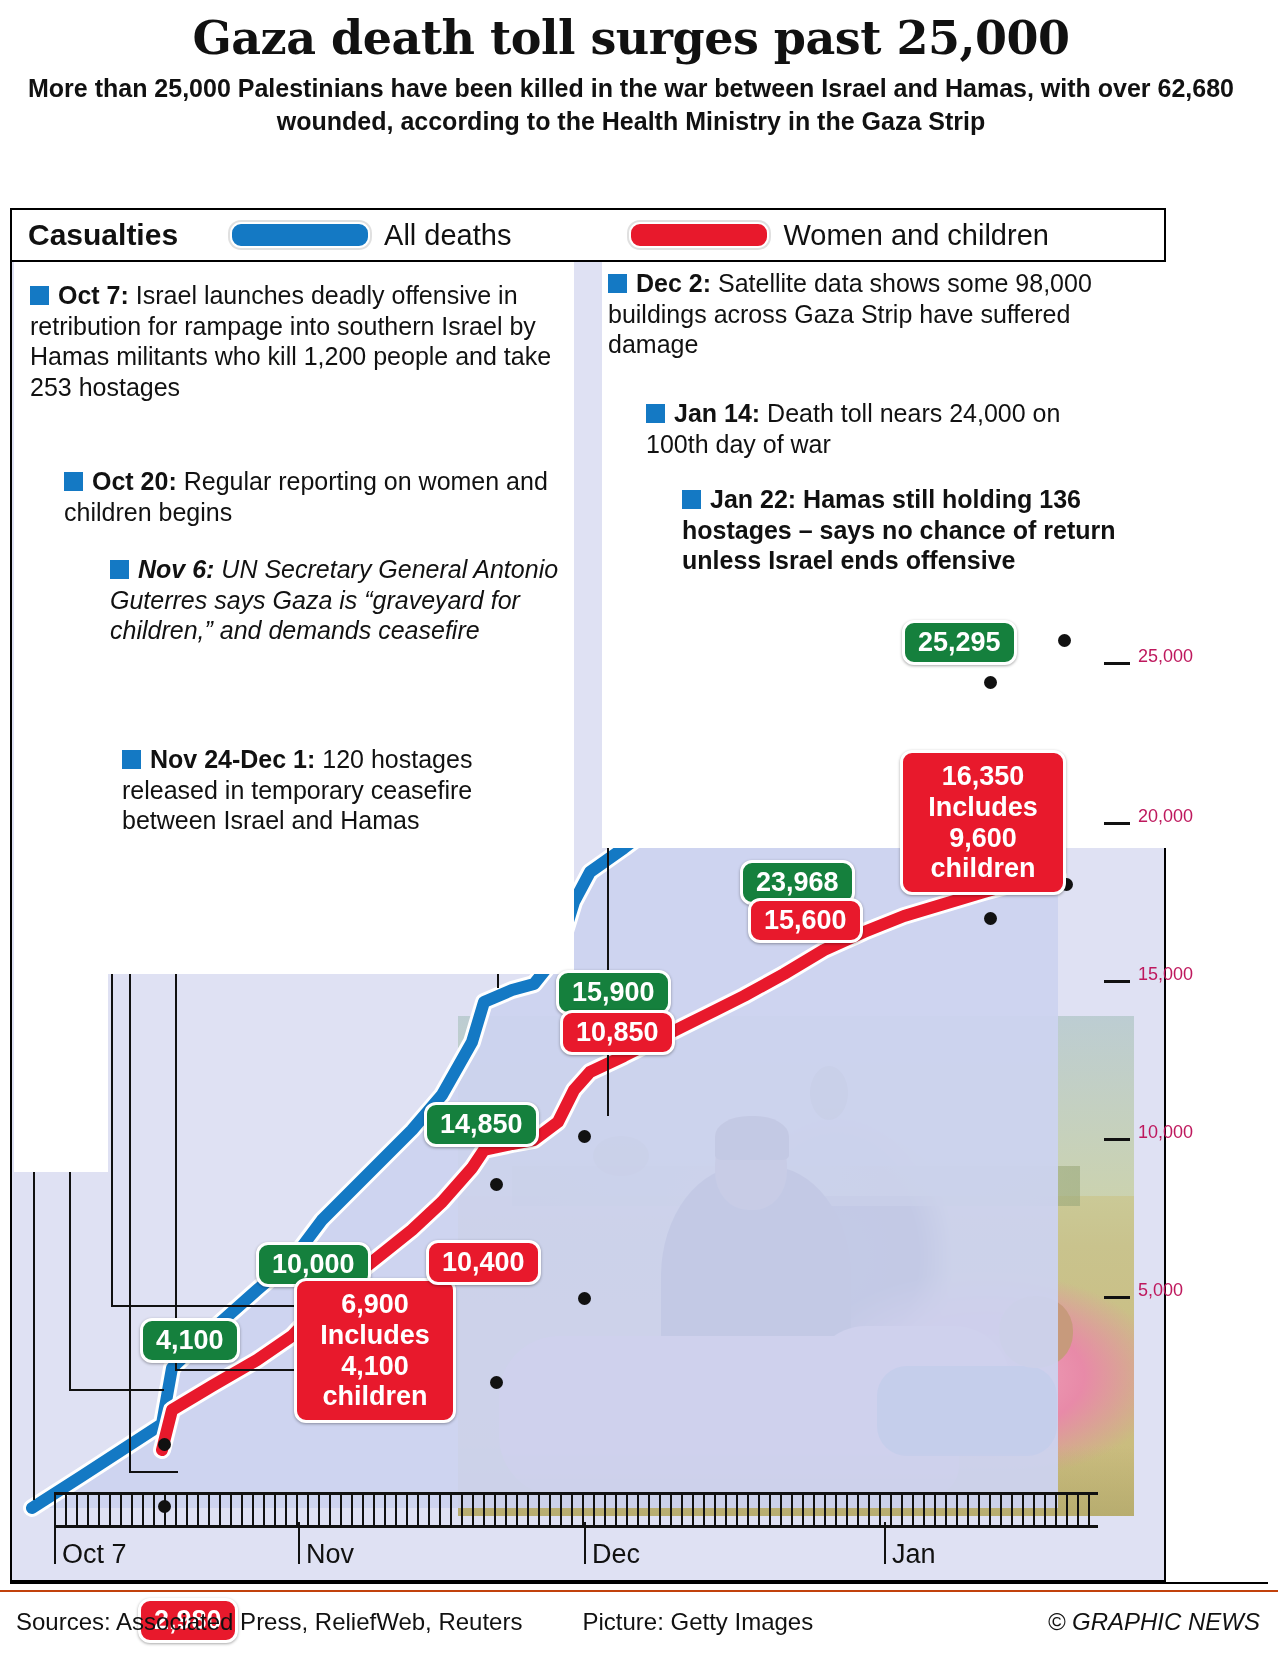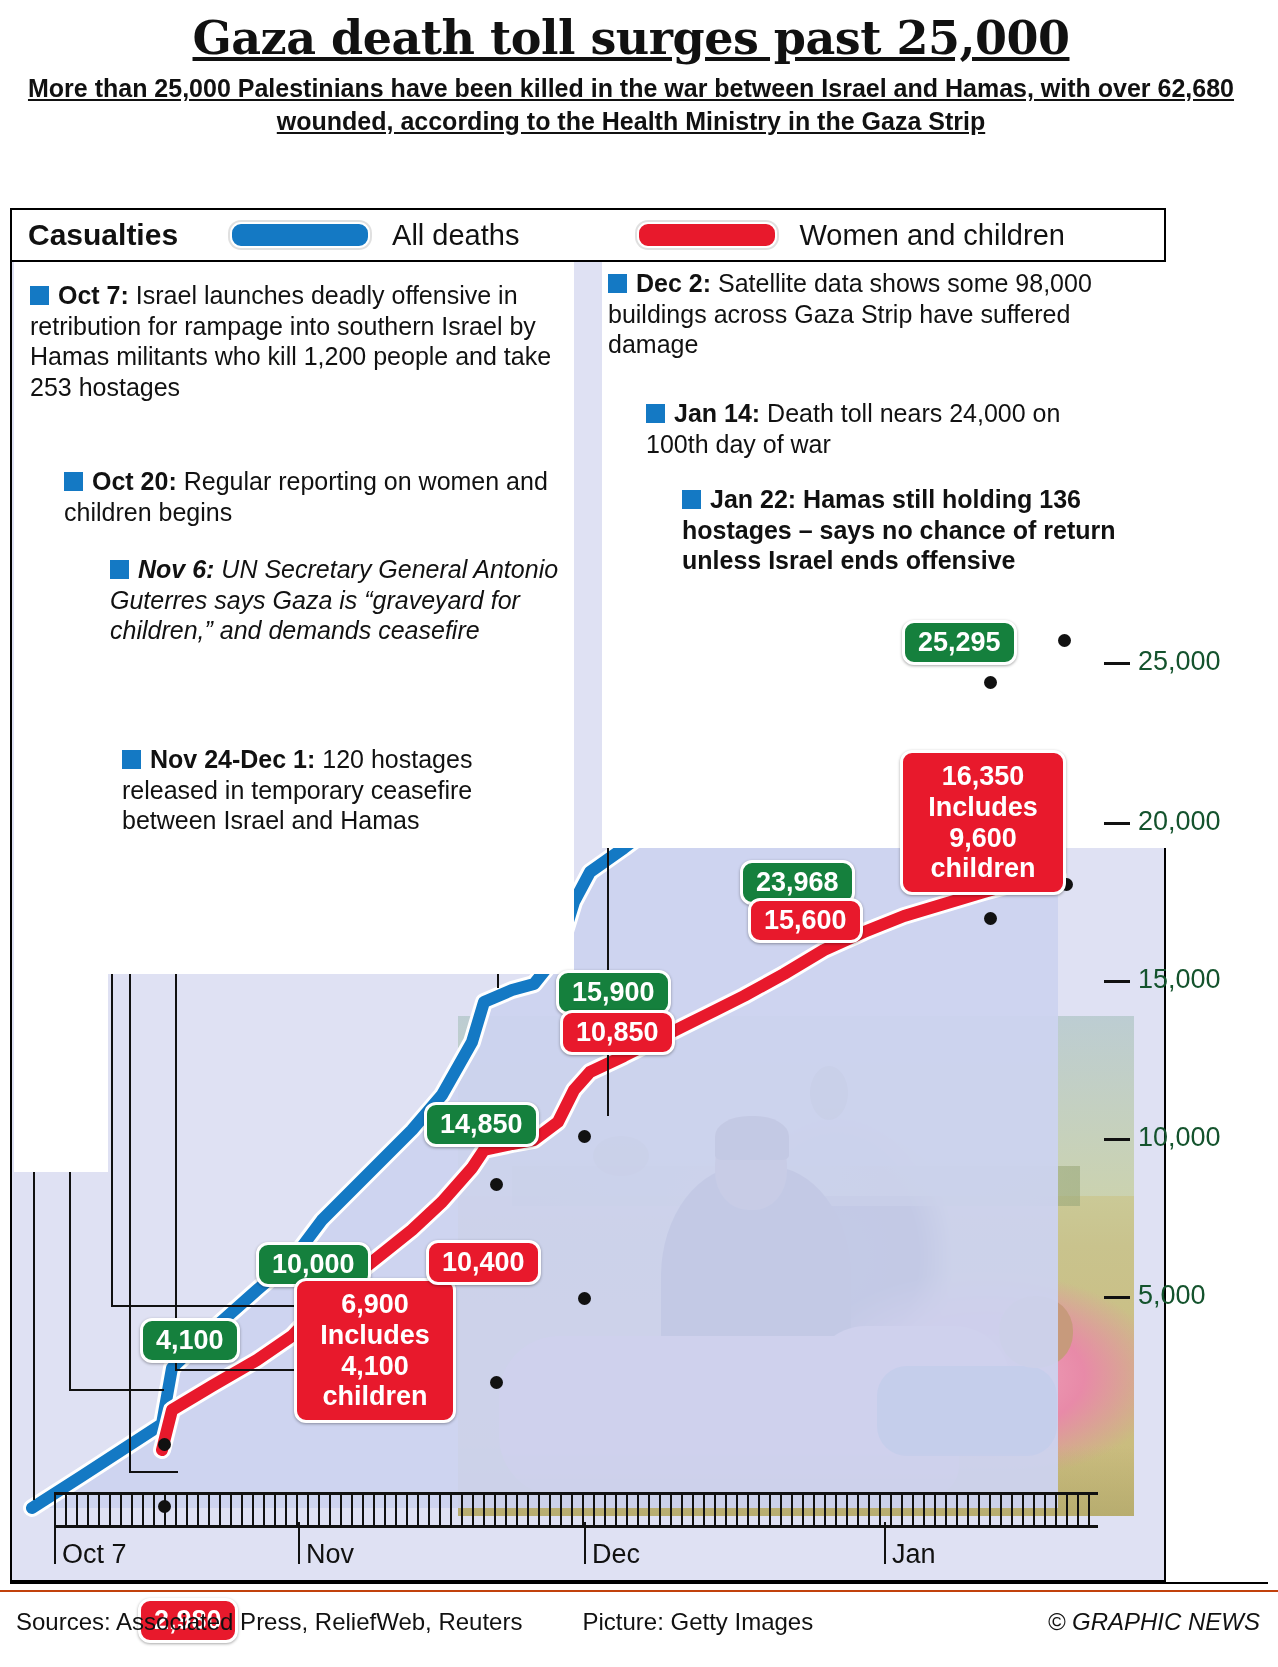--- a/index.html
+++ b/index.html
@@ -1,30 +1,30 @@
 <!DOCTYPE html>
 <html><head>
 <meta charset="utf-8">
 <style>
   html,body{margin:0;padding:0;background:#fff;}
   body{width:1278px;height:1667px;font-family:"Liberation Sans",sans-serif;color:#111;overflow:hidden;}
   .page{position:relative;width:1278px;height:1667px;}
 
   
-  .header{padding:14px 20px 6px 4px;text-align:center;text-decoration:underline;}
+  .header{padding:14px 20px 6px 4px;text-align:center;}
   .title{font-family:"DejaVu Serif",serif;font-weight:bold;font-size:46px;letter-spacing:-0.5px;line-height:1.05;}
   .subtitle{font-weight:bold;font-size:25px;line-height:1.3;margin-top:10px;padding:0 22px;}
 
   
   .chart-frame{position:absolute;left:10px;top:208px;width:1156px;height:1374px;background:#dfe1f3;border:2px solid #000;box-sizing:border-box;}
 
   
   .legend-row{position:absolute;left:0;top:0;width:100%;height:52px;background:#fff;border-bottom:2px solid #000;box-sizing:border-box;display:flex;align-items:center;}
   .legend-title{font-size:30px;font-weight:bold;margin-left:16px;}
-  .legend-item{display:flex;align-items:center;margin-left:52px;gap:8px;}
+  .legend-item{display:flex;align-items:center;margin-left:52px;}
   .swatch{width:136px;height:22px;border-radius:11px;border:2px solid #fff;box-shadow:0 0 0 2px rgba(0,0,0,.12);}
   .sw-blue{background:#1479c4;}
   .sw-red{background:#e8192c;}
   .legend-label{font-size:29px;margin-left:14px;}
 
   
   .anno-panel{position:absolute;background:#fff;}
 
   
   .anno{position:absolute;font-size:25px;line-height:1.22;color:#111;}
@@ -35,21 +35,21 @@
   .photo{position:absolute;overflow:hidden;}
 
   
   .pill{position:absolute;border:3px solid #fff;border-radius:12px;color:#fff;font-weight:bold;font-size:27px;text-align:center;padding:4px 13px;box-shadow:0 1px 3px rgba(0,0,0,.35);white-space:nowrap;line-height:1.14;}
   .pill.blue{background:#15803d;}
   .pill.red{background:#e8192c;}
 
   .dot{position:absolute;width:13px;height:13px;border-radius:50%;background:#111;}
 
   
-  .ylab{position:absolute;font-size:27px;color:#14532d;}
+  .ylab{position:absolute;font-size:18px;color:#be185d;}
   .ytick{position:absolute;height:3px;width:26px;background:#111;}
   .xlab{position:absolute;bottom:16px;font-size:27px;}
   .xdiv{position:absolute;width:2px;background:#111;}
 
   
   .footer{position:absolute;left:0;top:1590px;width:1278px;height:60px;border-top:2px solid #c2410c;display:flex;align-items:center;font-size:24px;}
   .footer .src{margin-left:16px;}
   .footer .pic{margin-left:60px;}
   .footer .gn{position:absolute;right:18px;font-style:italic;}
   .footline{position:absolute;left:10px;top:1582px;width:1258px;height:2px;background:#000;}

